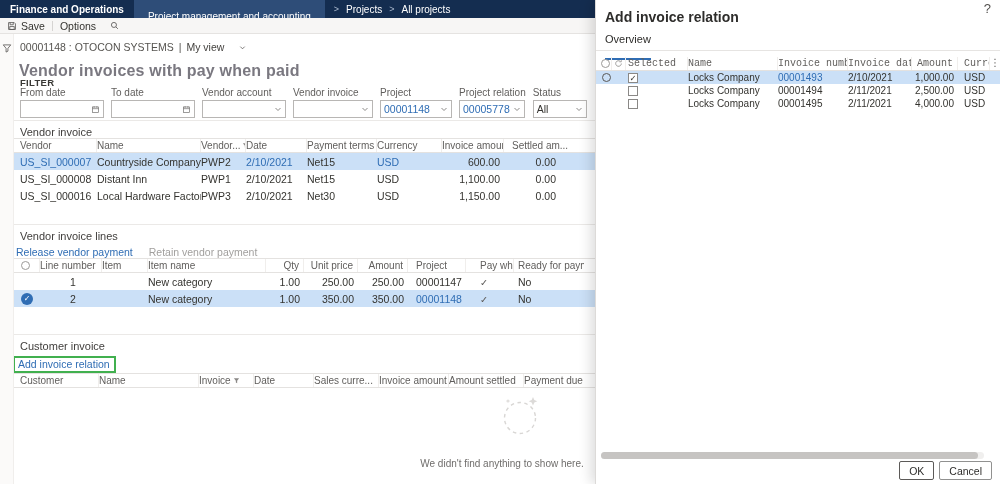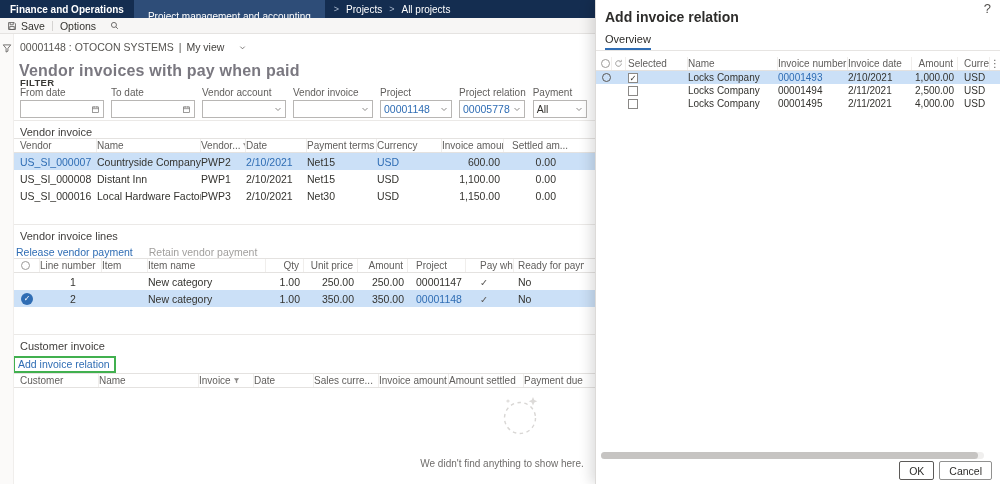--- a/index.html
+++ b/index.html
@@ -76,23 +76,23 @@
   .rowsel::after { content:"✓"; color:#fff; font-size:8px; }
   .check { padding:0 !important; }
   .check::after { content:"✓"; color:#5f5d5b; font-size:9.5px; }
   .cb { width:10px; height:10px; border:1px solid #8a8886; background:#fff; display:flex; align-items:center; justify-content:center; flex:0 0 auto; padding:0 !important; }
   .cb.on::after { content:"✓"; font-size:8.5px; color:#3f3e3c; }
 
   
   .flyout { position:absolute; top:0; left:595px; width:405px; height:484px; background:#fff; border-left:1px solid #dcdad8; box-shadow:-4px 0 12px rgba(0,0,0,.14); z-index:5; }
   .fly-help { position:absolute; top:1px; right:9px; font-size:13px; color:#54524f; }
   .fly-title { position:absolute; top:9px; left:9px; font-size:14px; font-weight:600; color:#2e2d2b; }
-  .fly-tab { position:absolute; top:33px; left:9px; font-size:11px; color:#2e2d2b; padding-bottom:3px; border-bottom:2px solid #2f6db4; }
+  .fly-tab { position:absolute; top:33px; left:9px; font-size:11px; color:#2e2d2b; padding-bottom:13px; border-bottom:2px solid #2f6db4; }
   .fly-line { position:absolute; top:50px; left:0; width:100%; border-top:1px solid #e6e4e2; }
-  .dg-head { position:absolute; top:57px; left:0; width:100%; display:flex; align-items:center; height:14px; border-bottom:1px solid #e4e2e0; font-size:10px; color:#605e5c; }
+  .dg-head { position:absolute; top:57px; left:0; width:100%; display:flex; align-items:center; height:14px; border-bottom:1px solid #e4e2e0; font-size:10px; color:#605e5c;font-family:Liberation Mono, monospace; }
   .dg-head>*, .dg-row>* { display:block; white-space:nowrap; overflow:hidden; }
   .dg-head>* { border-right:1px solid #f0eeec; height:100%; line-height:13px; }
   .dg-head>*:last-child { border-right:none; }
   .dg-rows { position:absolute; top:71px; left:0; width:100%; }
   .dg-row { display:flex; align-items:center; height:13px; font-size:10px; color:#34332f; }
   .dg-row.sel { background:#cbe0f7; }
   .dg1{width:12px;margin-left:4px;display:flex !important;justify-content:center;align-items:center}
   .dg2{width:14px;display:flex !important;justify-content:center;align-items:center}
   .dg3{width:62px;padding-left:2px;display:flex !important;align-items:center;gap:3px}
   .dg4{width:90px}.dg5{width:70px}.dg6{width:64px}
@@ -241,21 +241,21 @@
         <div class="fbox w66">
           <span class="link">00005778</span>
           <span>
             <svg width="8" height="8" viewBox="0 0 16 16" fill="none" stroke="#6e6c6a" stroke-width="1.6">
                 <path d="M3 6l5 5 5-5"></path>
               </svg>
           </span>
         </div>
       </div>
       <div class="ffield">
-        <div class="flabel">Payment</div>
+        <div class="flabel">Status</div>
         <div class="fbox w54">
           <span>All</span>
           <span>
             <svg width="8" height="8" viewBox="0 0 16 16" fill="none" stroke="#6e6c6a" stroke-width="1.6">
                 <path d="M3 6l5 5 5-5"></path>
               </svg>
           </span>
         </div>
       </div>
     </div>

